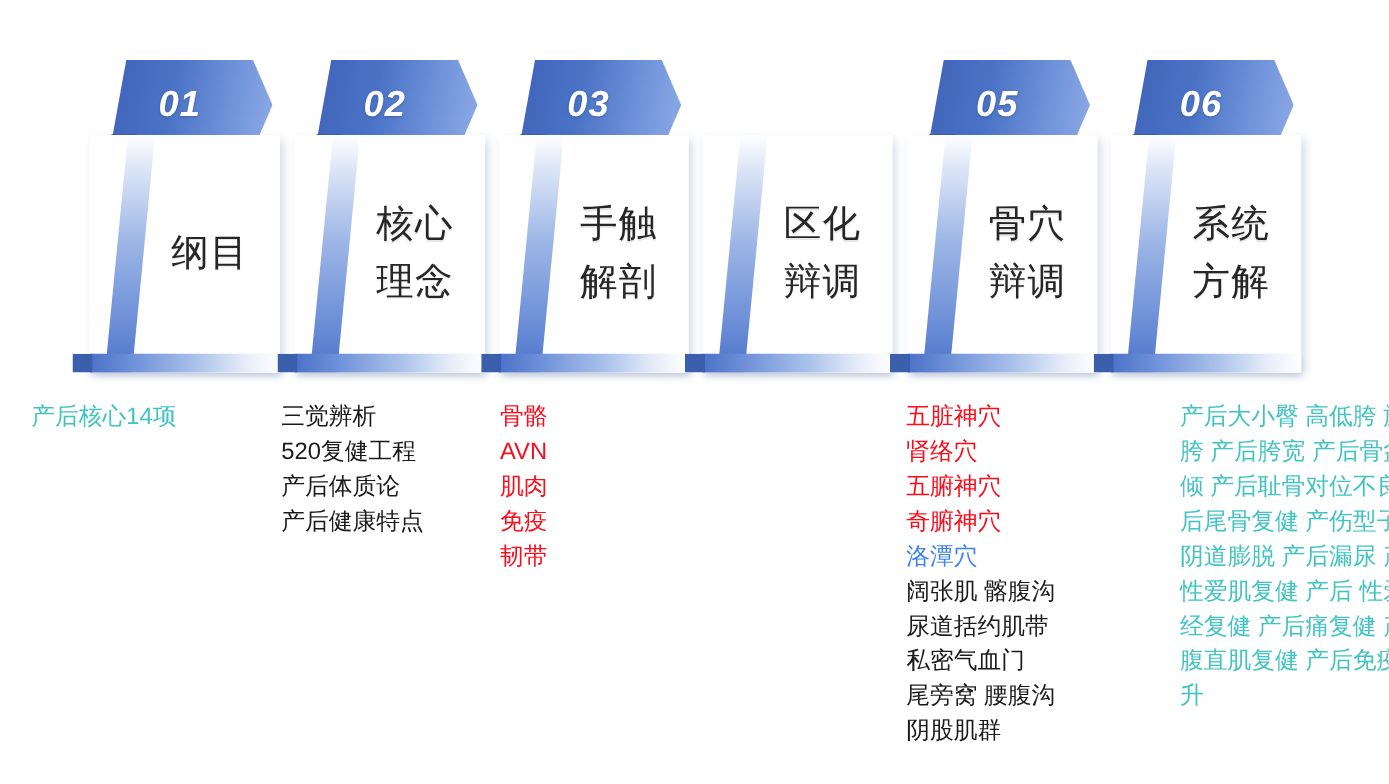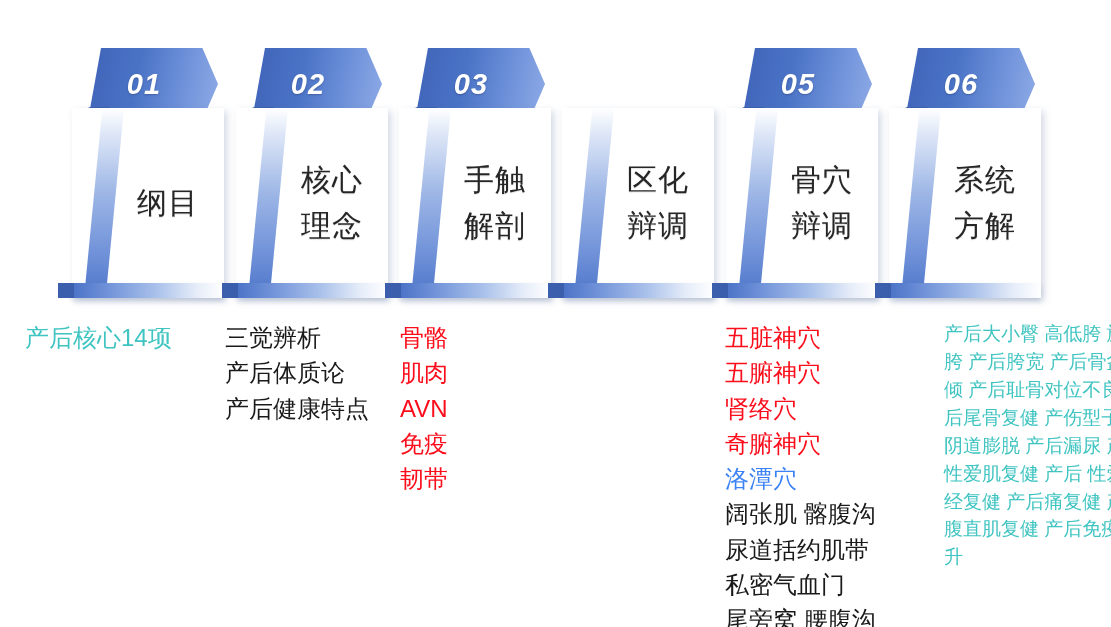--- a/index.html
+++ b/index.html
@@ -68,21 +68,21 @@
   .card-bottom-fold {
     position: absolute; top: 283px; width: 16px; height: 15px;
     background: #3b5ead;
     -webkit-clip-path: polygon(0 0, 100% 0, 100% 100%, 0 100%);
     clip-path: polygon(0 0, 100% 0, 100% 100%, 0 100%);
   }
 
   
   .col { position: absolute; top: 320px; }
   .col-line {
-    font-size: 24px; line-height: 1.47;
+    font-size: 19px; line-height: 1.47;
     color: #1a1a1a;
     white-space: nowrap;
   }
   .col.red .col-line  { color: #fc0d1b; }
   .col.teal .col-line { color: #3fc4c1; }
   .col-para {
     font-size: 19px; line-height: 1.47;
     color: #3fc4c1;
   }
 </style>
@@ -115,41 +115,42 @@
     <div class="card" style="left: 236px; width: 152px;">
       <div class="card-face"></div>
       <div class="card-edge"></div>
       <div class="card-title">核心
 理念</div>
     </div>
     <div class="card-bottom" style="left: 236px; width: 152px;"></div>
     <div class="card-bottom-fold" style="left: 222px;"></div>
     <div class="col" style="left: 225px; width: 175px;">
       <div class="col-line">三觉辨析</div>
+      <div class="col-line">520复健工程</div>
       <div class="col-line">产后体质论</div>
       <div class="col-line">产后健康特点</div>
     </div>
     <div class="chev-wrap" style="left: 415px; width: 130px;">
       <div class="chev">
         <div class="chev-num">03</div>
       </div>
       <div class="chev-fold"></div>
     </div>
     <div class="card" style="left: 399px; width: 152px;">
       <div class="card-face"></div>
       <div class="card-edge"></div>
       <div class="card-title">手触
 解剖</div>
     </div>
     <div class="card-bottom" style="left: 399px; width: 152px;"></div>
     <div class="card-bottom-fold" style="left: 385px;"></div>
     <div class="col red" style="left: 400px; width: 150px;">
       <div class="col-line">骨骼</div>
+      <div class="col-line">AVN</div>
       <div class="col-line">肌肉</div>
-      <div class="col-line">AVN</div>
       <div class="col-line">免疫</div>
       <div class="col-line">韧带</div>
     </div>
     <div class="card" style="left: 562px; width: 152px;">
       <div class="card-face"></div>
       <div class="card-edge"></div>
       <div class="card-title">区化
 辩调</div>
     </div>
     <div class="card-bottom" style="left: 562px; width: 152px;"></div>
@@ -163,22 +164,22 @@
     <div class="card" style="left: 726px; width: 152px;">
       <div class="card-face"></div>
       <div class="card-edge"></div>
       <div class="card-title">骨穴
 辩调</div>
     </div>
     <div class="card-bottom" style="left: 726px; width: 152px;"></div>
     <div class="card-bottom-fold" style="left: 712px;"></div>
     <div class="col" style="left: 725px; width: 165px;">
       <div class="col-line" style="color: rgb(252, 13, 27);">五脏神穴</div>
+      <div class="col-line" style="color: rgb(252, 13, 27);">肾络穴</div>
       <div class="col-line" style="color: rgb(252, 13, 27);">五腑神穴</div>
-      <div class="col-line" style="color: rgb(252, 13, 27);">肾络穴</div>
       <div class="col-line" style="color: rgb(252, 13, 27);">奇腑神穴</div>
       <div class="col-line" style="color: #3b82f6;">洛潭穴</div>
       <div class="col-line">阔张肌 髂腹沟</div>
       <div class="col-line">尿道括约肌带</div>
       <div class="col-line">私密气血门</div>
       <div class="col-line">尾旁窝 腰腹沟</div>
       <div class="col-line">阴股肌群</div>
     </div>
     <div class="chev-wrap" style="left: 905px; width: 130px;">
       <div class="chev">

